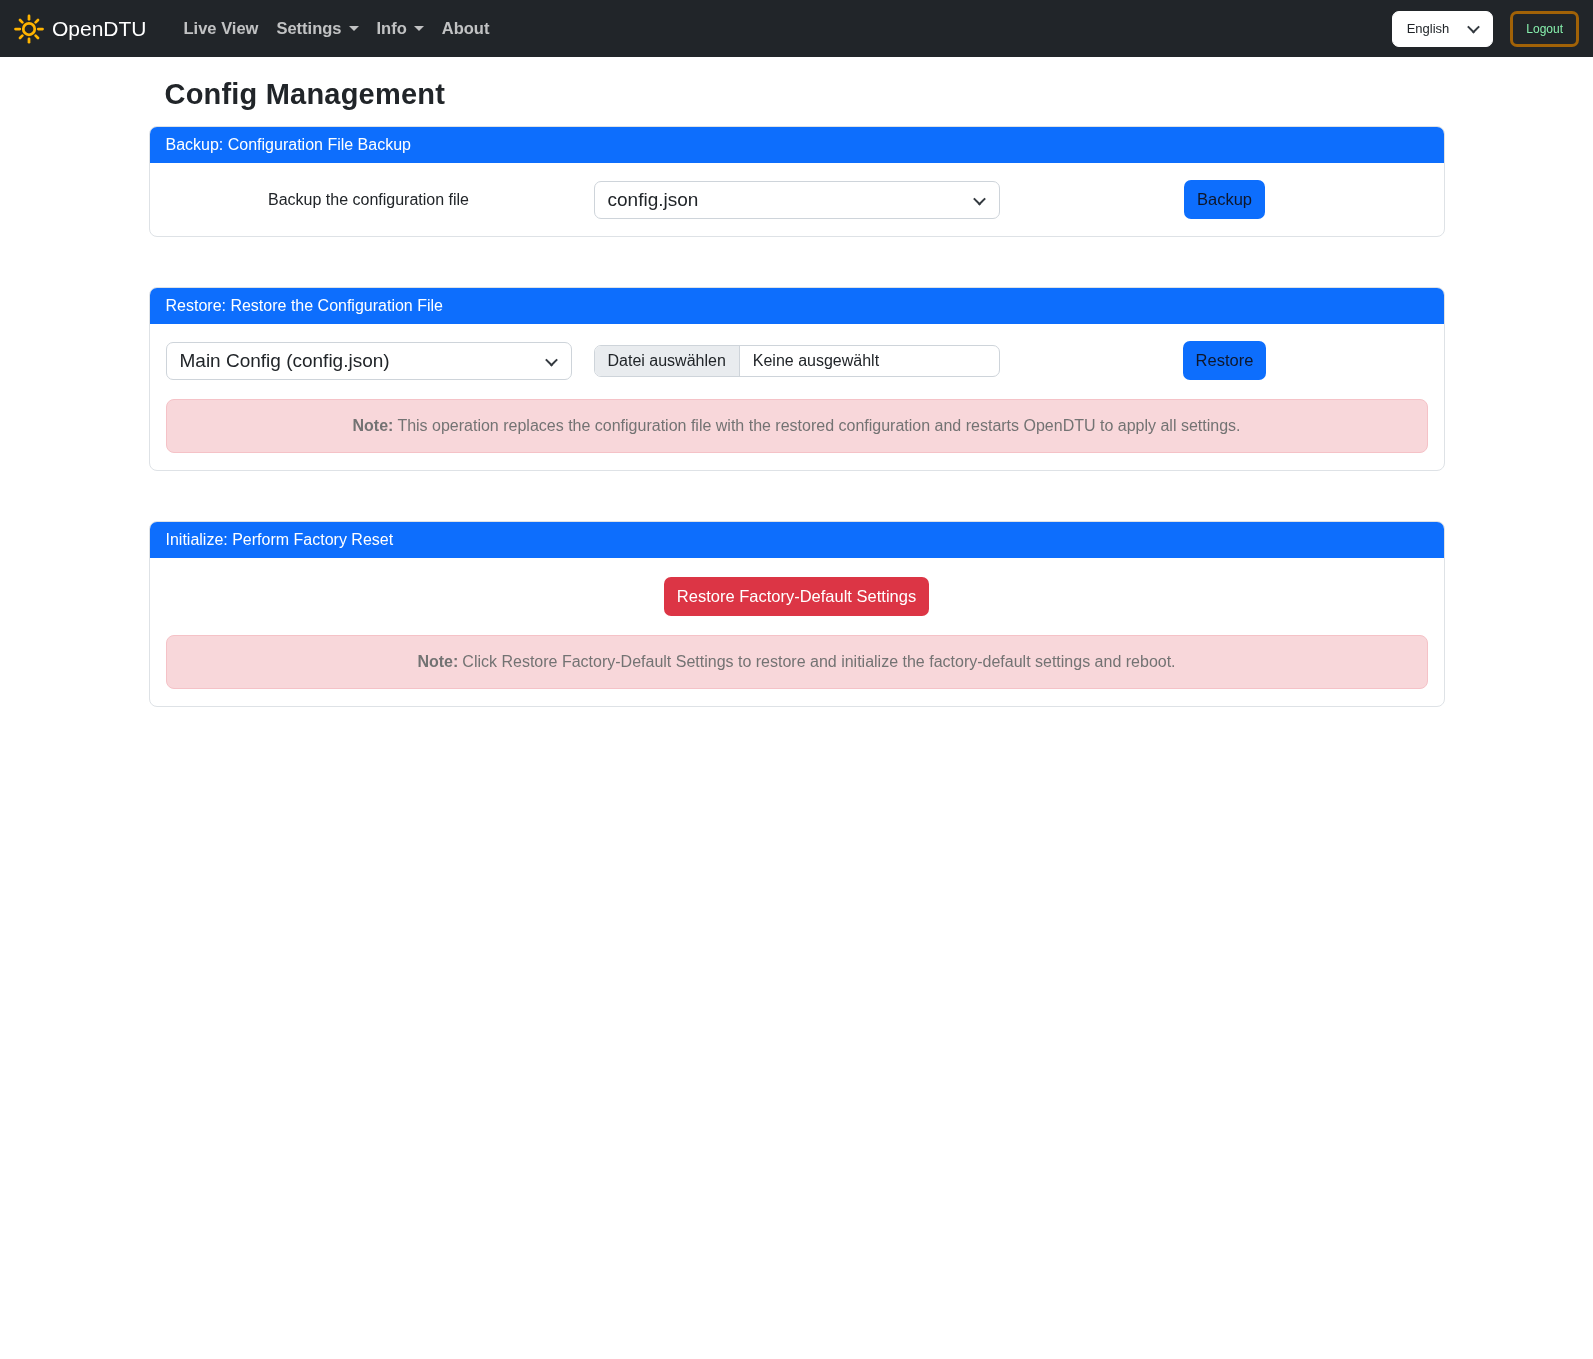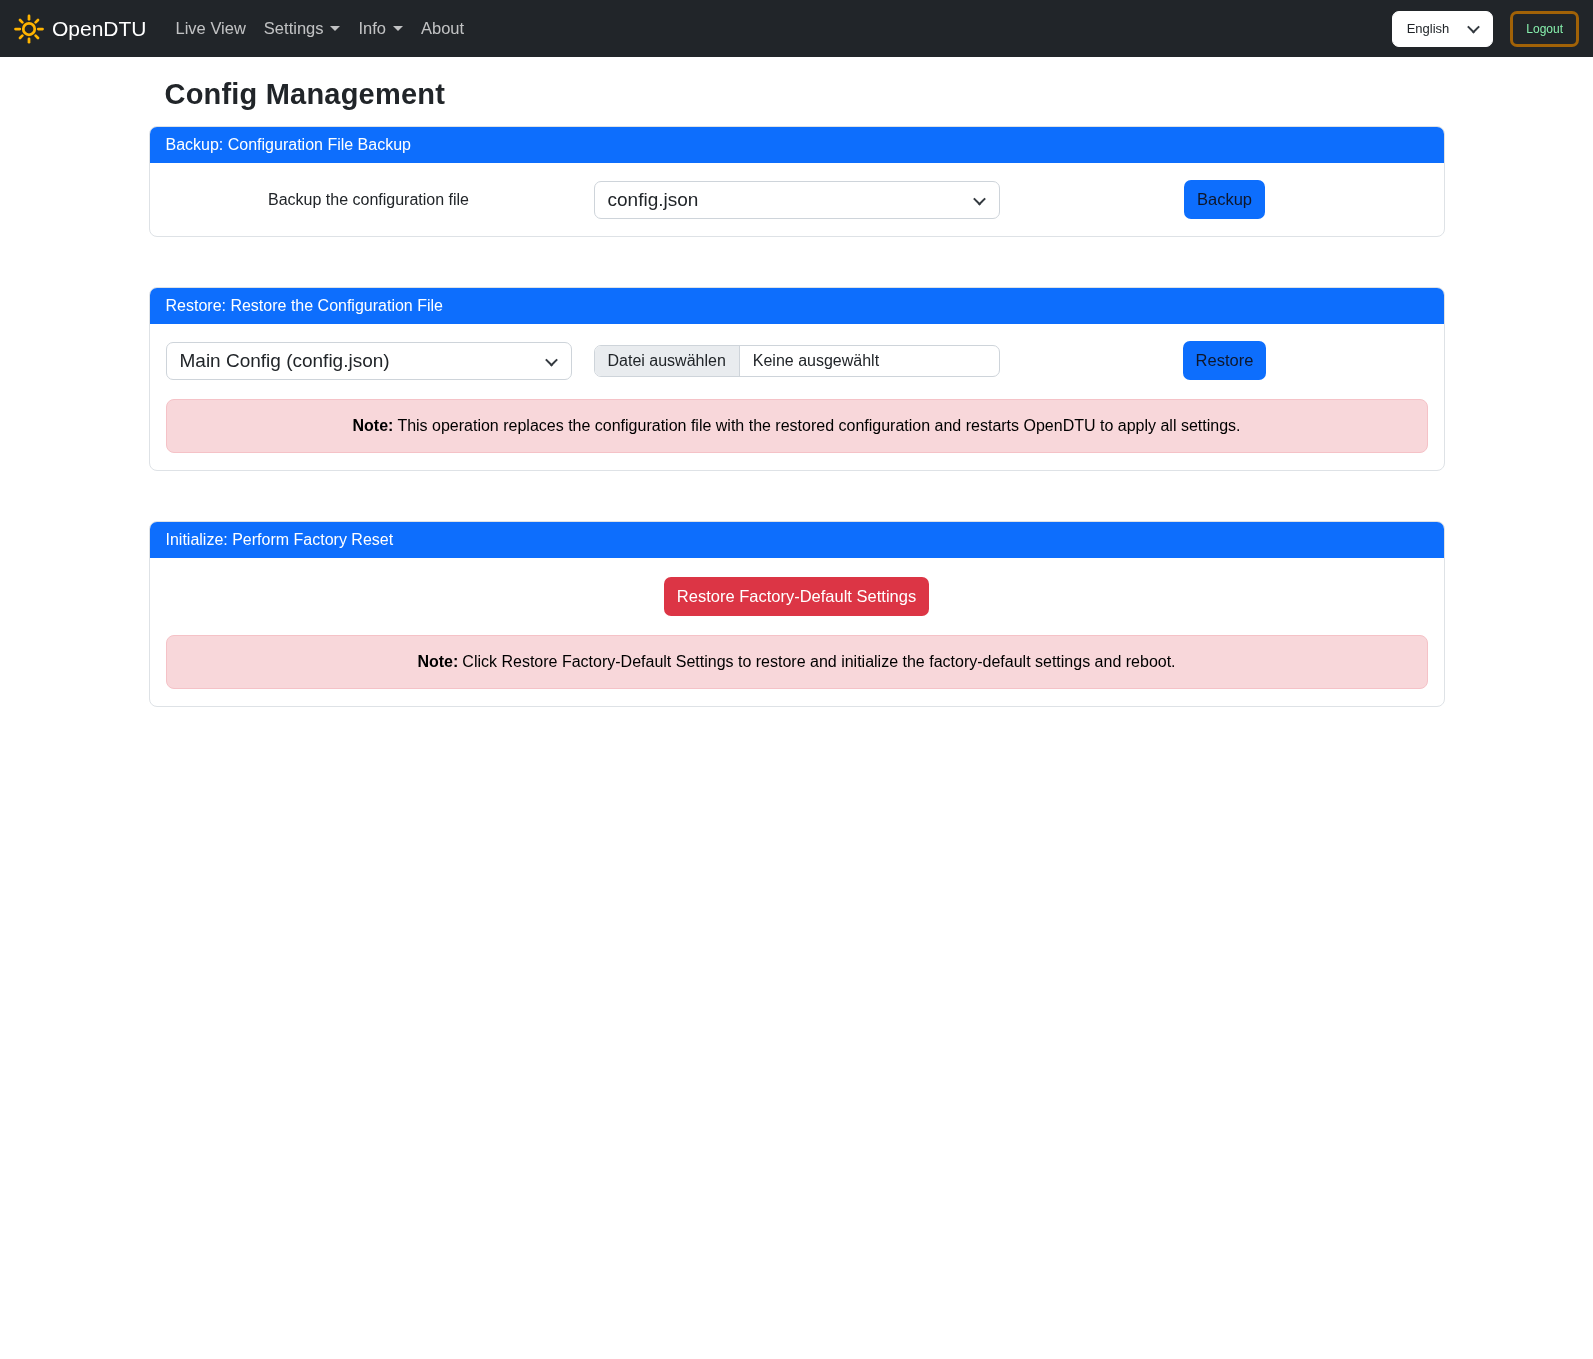--- a/index.html
+++ b/index.html
@@ -14,27 +14,27 @@
 
   
   .navbar {
     background: #212529;
     height: 57px;
     display: flex;
     align-items: center;
     justify-content: space-between;
     padding: 0 14px;
   }
-  .nav-left { display: flex; align-items: center; }
+  .nav-left { display: flex; align-items: center; gap: 8px; }
   .brand {
     display: flex; align-items: center; gap: 8px;
     color: #ffffff; font-size: 21px; font-weight: 400;
     text-decoration: none; cursor: pointer; margin-right: 20px;
   }
-  .nav-links { display: flex; align-items: flex-end; }
+  .nav-links { display: flex; align-items: flex-end; font-weight: bold; }
   .nav-link {
     color: rgba(255,255,255,0.72);
     font-size: 16.5px;
     padding: 8px 9px;
     cursor: pointer;
     text-decoration: none;
     display: flex; align-items: center;
   }
   .caret {
     display: inline-block;
@@ -161,21 +161,21 @@
     font-family: inherit;
     cursor: pointer;
     line-height: 1.4;
   }
   .btn-primary { background: #0d6efd; color: #0f172a; }
   .btn-danger  { background: #dc3545; color: #ffffff; }
 
   .alert-danger {
     background: #f8d7da;
     border: 1px solid #f5c2c7;
-    color: #000000;
+    color: #737373;
     border-radius: 8px;
     padding: 17px 16px;
     text-align: center;
     margin-top: 19px;
     font-size: 16px;
   }
   .alert-danger b { margin-right: 4px; }
 
   .factory-btn-row { text-align: center; padding-top: 2px; }
 </style>

